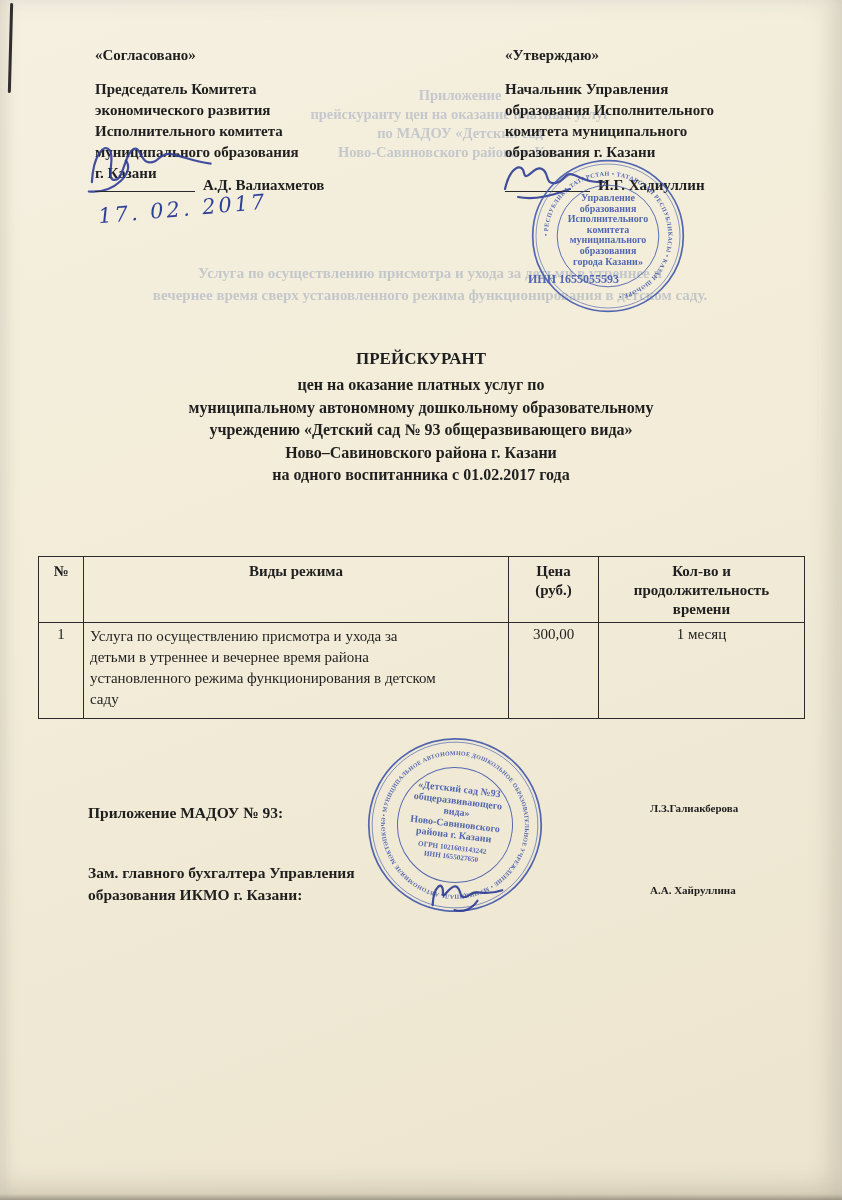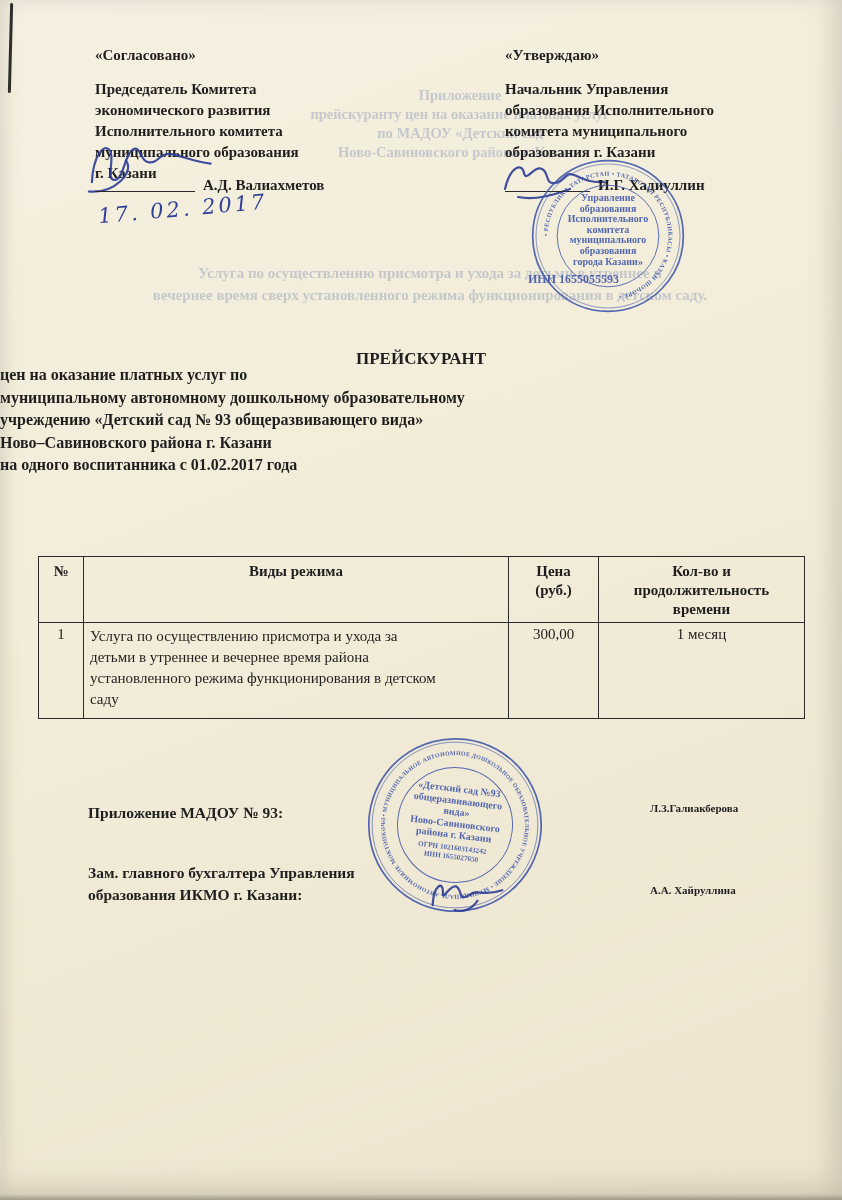--- a/index.html
+++ b/index.html
@@ -55,21 +55,21 @@
   .stamp-bottom{left:364px;top:734px;width:182px;height:182px;transform:rotate(7deg);}
   .stamp-center{position:absolute;left:0;width:100%;text-align:center;color:#3d55ab;font-weight:bold;white-space:pre-line;}
   .stamp-center-top{top:37px;font-size:10px;line-height:10.6px;}
   .stamp-inn-top{position:absolute;left:0;top:116px;width:100%;color:#3d55ab;font-weight:bold;font-size:12px;}
   .stamp-center-bottom{top:49px;font-size:10px;line-height:11.5px;}
   .stamp-ogrn{position:absolute;left:0;top:110px;width:100%;text-align:center;color:#3d55ab;font-weight:bold;font-size:7.2px;}
   .stamp-inn-bottom{position:absolute;left:0;top:119px;width:100%;text-align:center;color:#3d55ab;font-weight:bold;font-size:7.2px;}
 
   
   .title-main{position:absolute;top:349px;left:0;width:842px;text-align:center;font-weight:bold;font-size:17px;}
-  .title-rest{position:absolute;top:364px;left:0;width:842px;text-align:left;font-weight:bold;font-size:16px;line-height:22.5px;white-space:pre-line;}
+  .title-rest{position:absolute;top:374px;left:0;width:842px;text-align:center;font-weight:bold;font-size:16px;line-height:22.5px;white-space:pre-line;}
 
   
   .price-table{position:absolute;left:38px;top:556px;width:766px;border-collapse:collapse;font-size:15px;table-layout:fixed;}
   .price-table th,.price-table td{border:1.4px solid #2b2b2b;padding:3px 6px;vertical-align:top;}
   .price-table th{font-weight:bold;text-align:center;white-space:pre-line;line-height:19px;padding-top:5px;}
   .price-table thead tr{height:62px;}
   .price-table tbody tr{height:96px;}
   td.c-num{text-align:center;}
   td.c-service{text-align:left;white-space:pre-line;line-height:21px;}
   td.c-price{text-align:center;}

